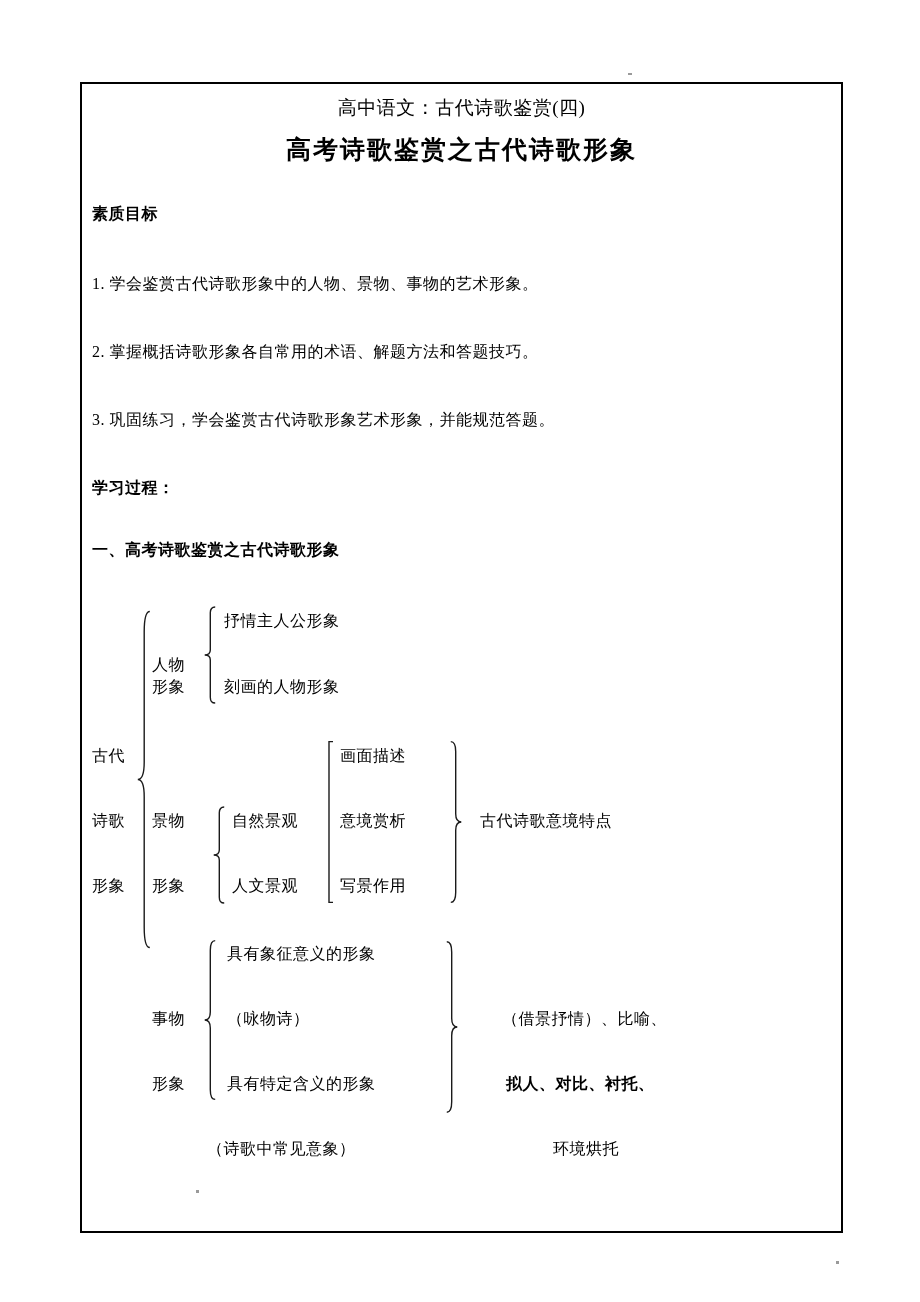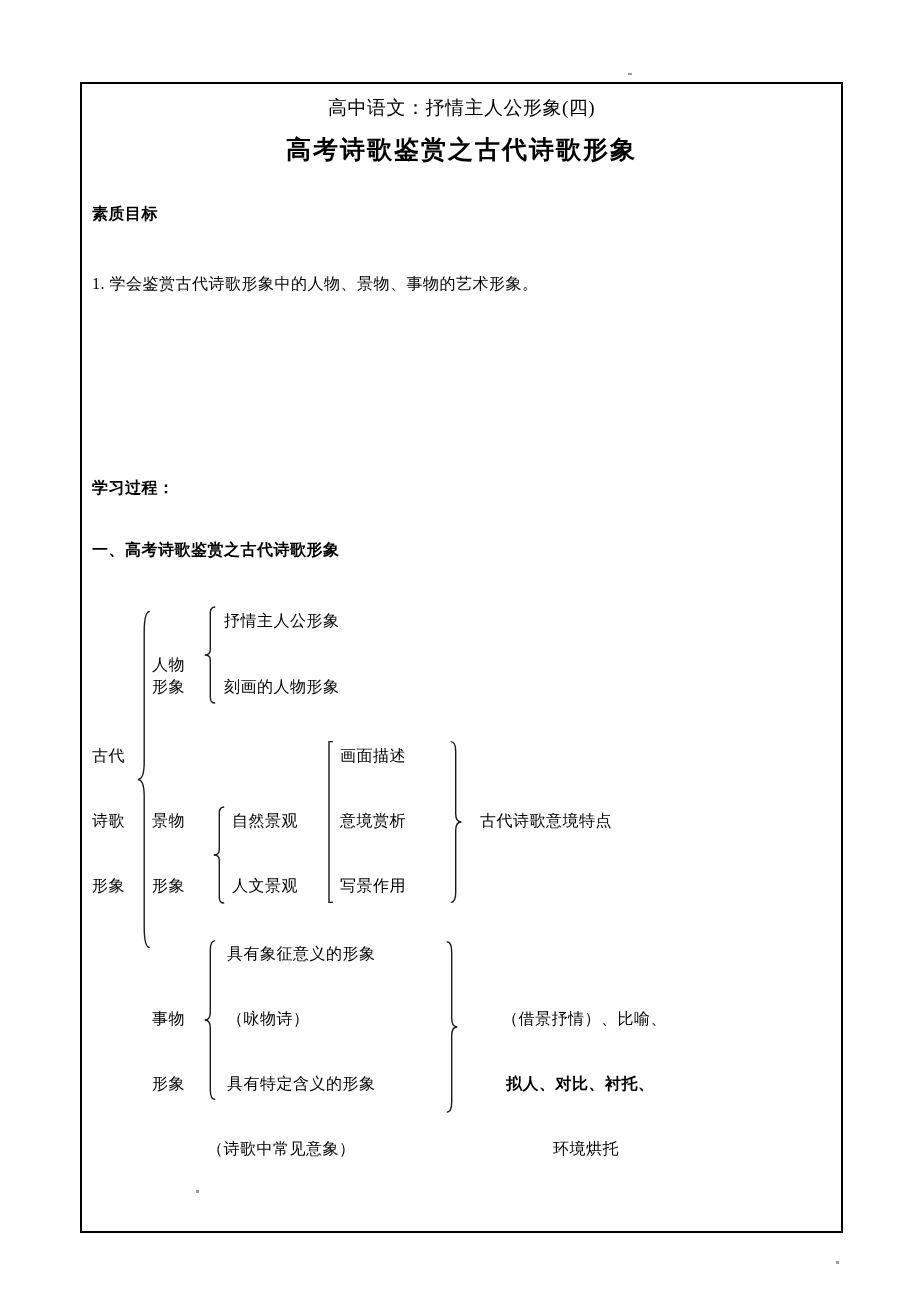--- a/index.html
+++ b/index.html
@@ -22,25 +22,27 @@
 </head>
 <body>
 
 <div class="page">
 
   <div class="artifact" style="left:628px;top:73px;width:4px;height:2px;"></div>
   <div class="artifact" style="left:836px;top:1261px;width:3px;height:3px;"></div>
 
   <div class="doc-border">
 
-    <div class="abs center header-line" style="top:14px;">高中语文：抒情主人公形象(四)</div>
+    <div class="abs center header-line" style="top:14px;">高中语文：古代诗歌鉴赏(四)</div>
     <div class="abs center title-line" style="top:52px;font-family:Liberation Serif, serif;">高考诗歌鉴赏之古代诗歌形象</div>
 
     <div class="abs bold" style="left:10px;top:121px;">素质目标</div>
     <div class="abs" style="left:10px;top:191px;">1. 学会鉴赏古代诗歌形象中的人物、景物、事物的艺术形象。</div>
+    <div class="abs" style="left:10px;top:259px;">2. 掌握概括诗歌形象各自常用的术语、解题方法和答题技巧。</div>
+    <div class="abs" style="left:10px;top:327px;">3. 巩固练习，学会鉴赏古代诗歌形象艺术形象，并能规范答题。</div>
 
     <div class="abs bold" style="left:10px;top:395px;">学习过程：</div>
     <div class="abs bold" style="left:10px;top:457px;">一、高考诗歌鉴赏之古代诗歌形象</div>
 
     <div class="abs" style="left:10px;top:663px;">古代</div>
     <div class="abs" style="left:10px;top:728px;">诗歌</div>
     <div class="abs" style="left:10px;top:793px;">形象</div>
 
     <svg class="brace" style="left:55px;top:524px;width:16px;height:343px;" viewBox="0 0 20 200" preserveAspectRatio="none">
       <path d="M16 2 Q9 2 9 14 L9 90 Q9 100 1 100 Q9 100 9 110 L9 186 Q9 198 16 198" fill="none" stroke="#1a1a1a" stroke-width="1.4" vector-effect="non-scaling-stroke"></path>

